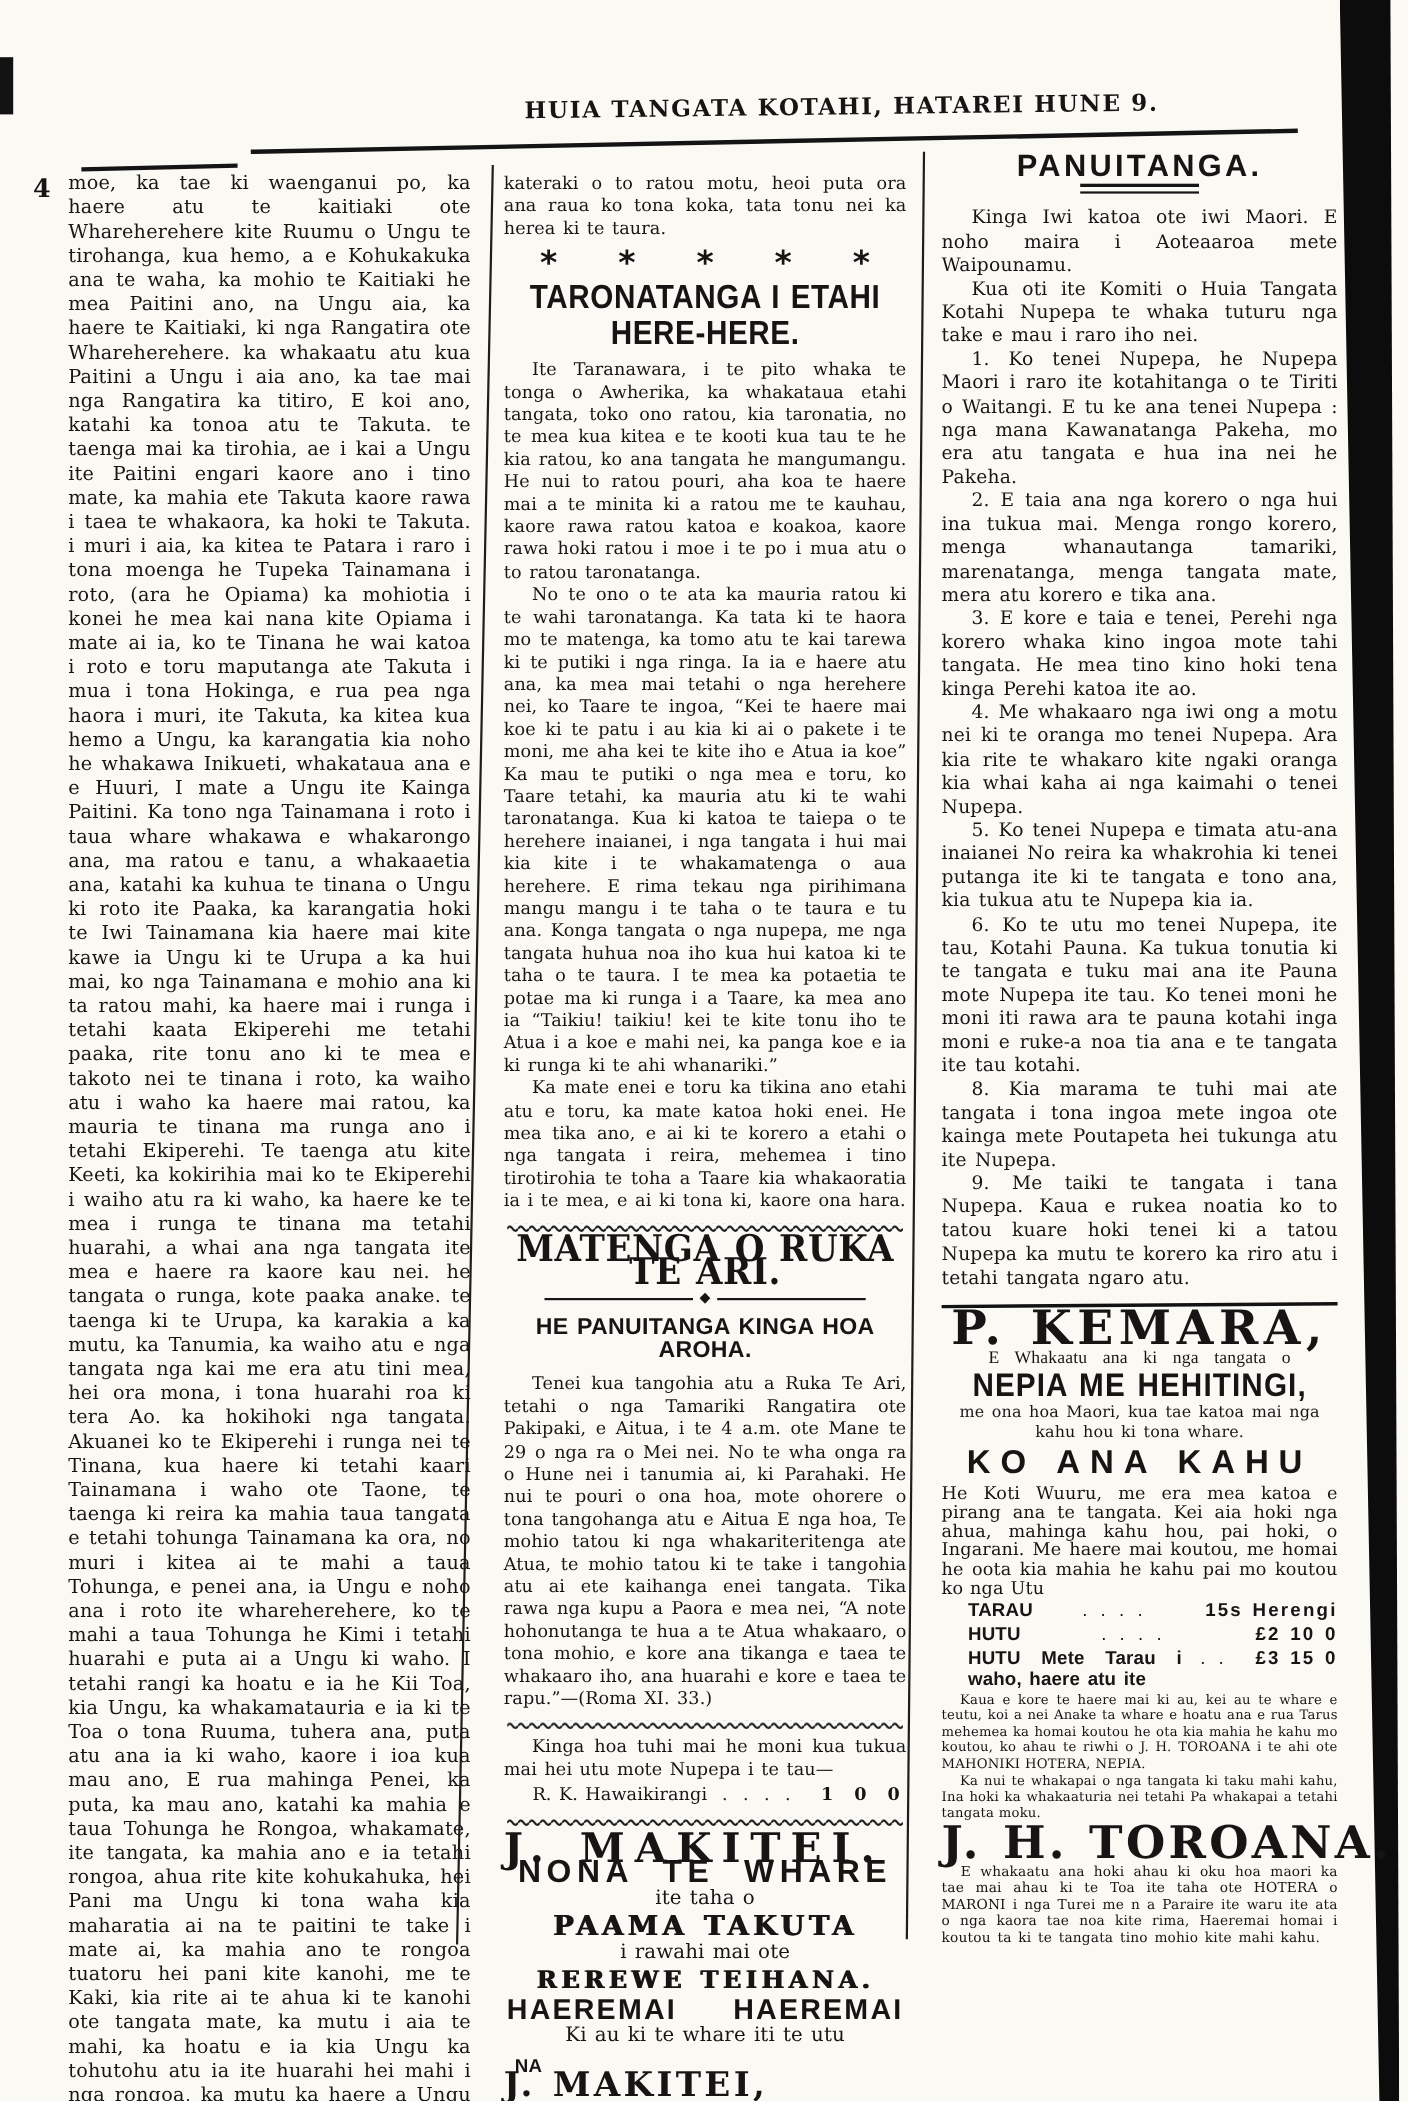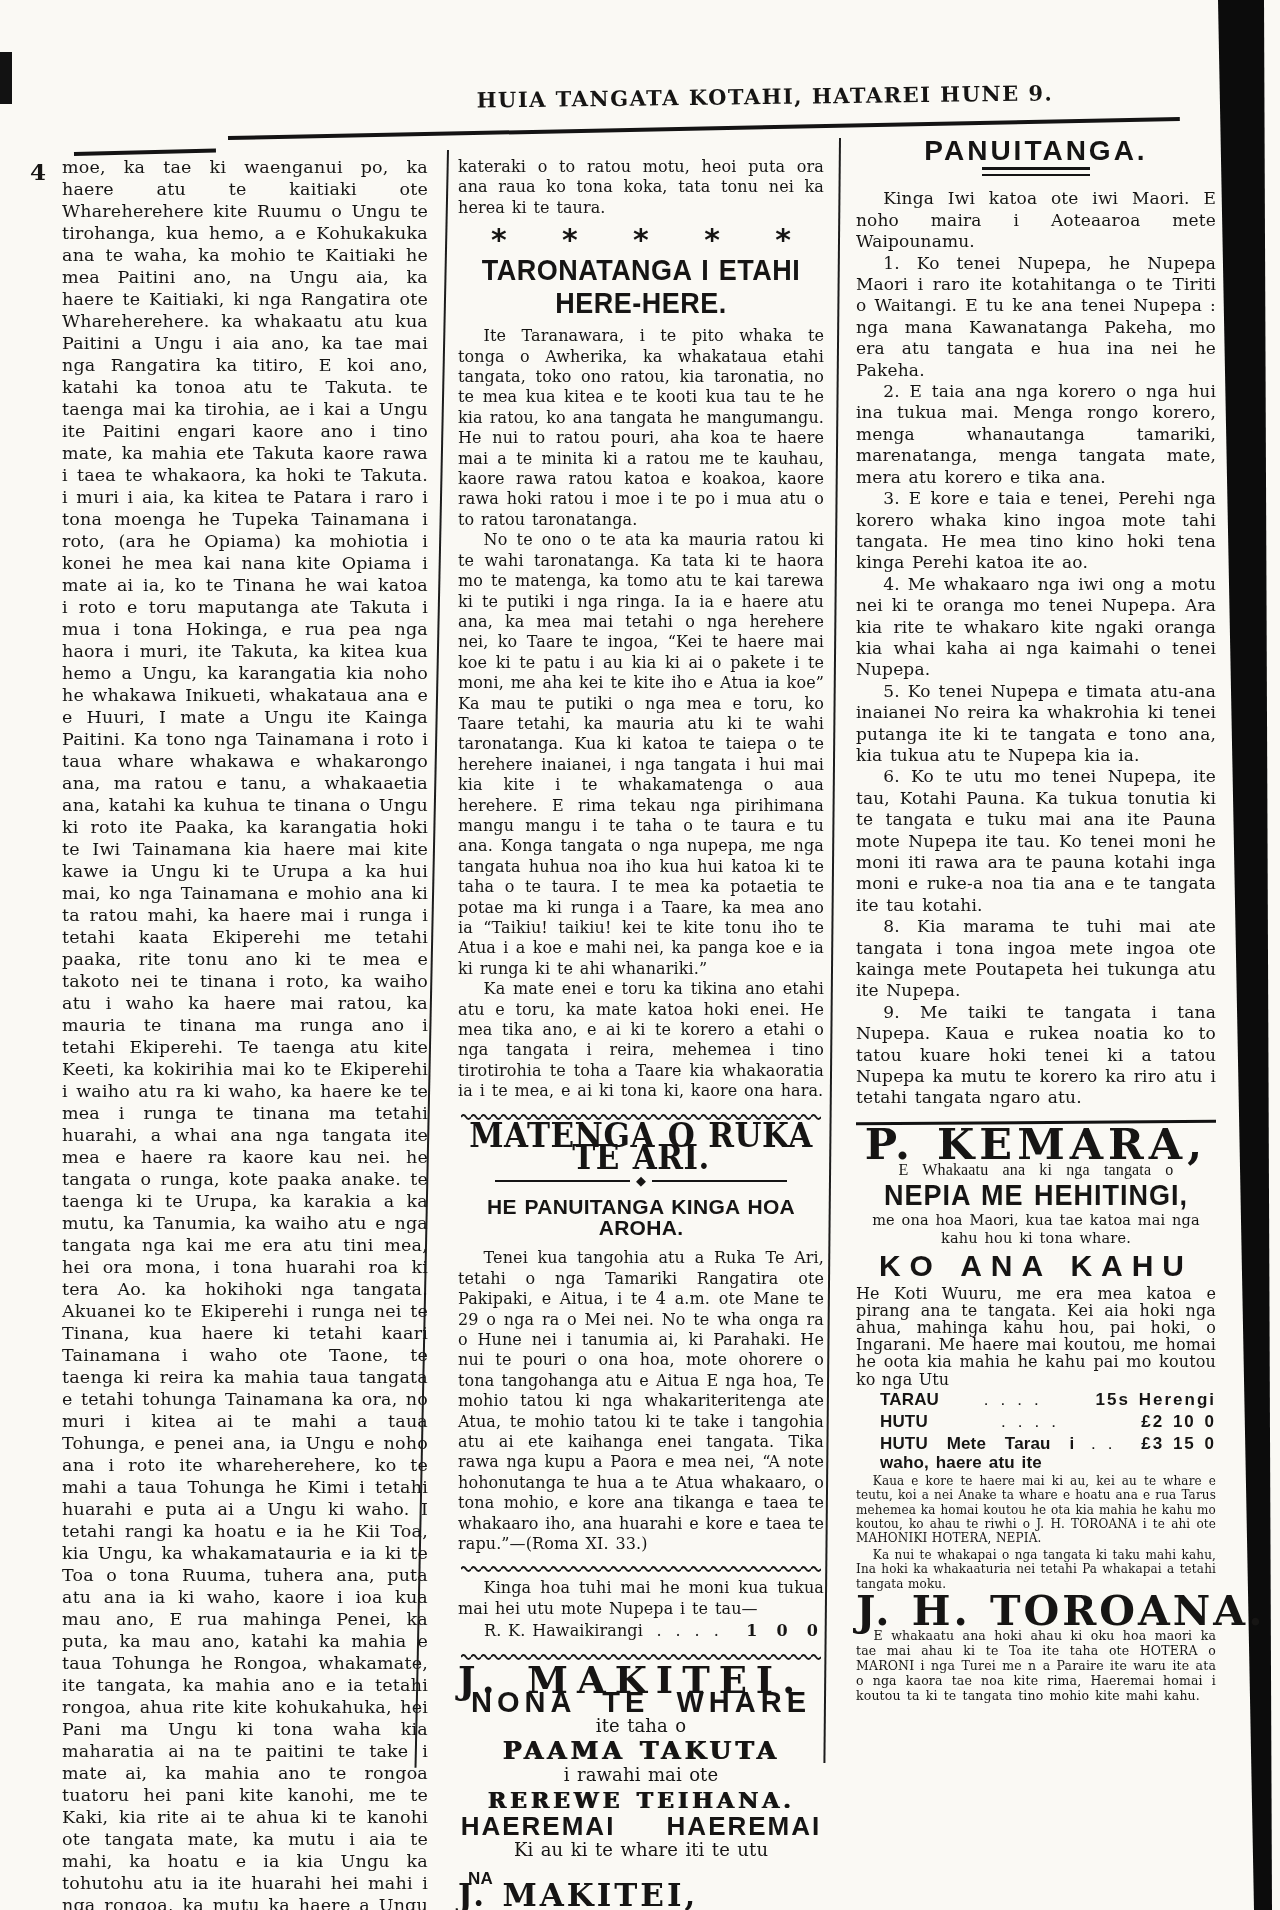--- a/index.html
+++ b/index.html
@@ -167,20 +167,21 @@
       <div class="mk-sig">J. MAKITEI,</div>
       <div class="mk-role">HEHITINGI.</div>
     </div>
   </section>
 
   <section class="col col3">
     <h2 class="head-sans panuitanga">PANUITANGA.</h2>
     <div class="dbl-rule"></div>
 
     <p class="indent">Kinga Iwi katoa ote iwi Maori. E noho maira i Aoteaaroa mete Waipounamu.</p>
+    <p class="indent">Kua oti ite Komiti o Huia Tangata Kotahi Nupepa te whaka tuturu nga take e mau i raro iho nei.</p>
     <p class="indent">1. Ko tenei Nupepa, he Nupepa Maori i raro ite kotahitanga o te Tiriti o Waitangi. E tu ke ana tenei Nupepa : nga mana Kawanatanga Pakeha, mo era atu tangata e hua ina nei he Pakeha.</p>
     <p class="indent">2. E taia ana nga korero o nga hui ina tukua mai. Menga rongo korero, menga whanautanga tamariki, marenatanga, menga tangata mate, mera atu korero e tika ana.</p>
     <p class="indent">3. E kore e taia e tenei, Perehi nga korero whaka kino ingoa mote tahi tangata. He mea tino kino hoki tena kinga Perehi katoa ite ao.</p>
     <p class="indent">4. Me whakaaro nga iwi ong a motu nei ki te oranga mo tenei Nupepa. Ara kia rite te whakaro kite ngaki oranga kia whai kaha ai nga kaimahi o tenei Nupepa.</p>
     <p class="indent">5. Ko tenei Nupepa e timata atu-ana inaianei No reira ka whakrohia ki tenei putanga ite ki te tangata e tono ana, kia tukua atu te Nupepa kia ia.</p>
     <p class="indent">6. Ko te utu mo tenei Nupepa, ite tau, Kotahi Pauna. Ka tukua tonutia ki te tangata e tuku mai ana ite Pauna mote Nupepa ite tau. Ko tenei moni he moni iti rawa ara te pauna kotahi inga moni e ruke-a noa tia ana e te tangata ite tau kotahi.</p>
     <p class="indent">8. Kia marama te tuhi mai ate tangata i tona ingoa mete ingoa ote kainga mete Poutapeta hei tukunga atu ite Nupepa.</p>
     <p class="indent">9. Me taiki te tangata i tana Nupepa. Kaua e rukea noatia ko to tatou kuare hoki tenei ki a tatou Nupepa ka mutu te korero ka riro atu i tetahi tangata ngaro atu.</p>
 
     <hr class="solid-rule">

